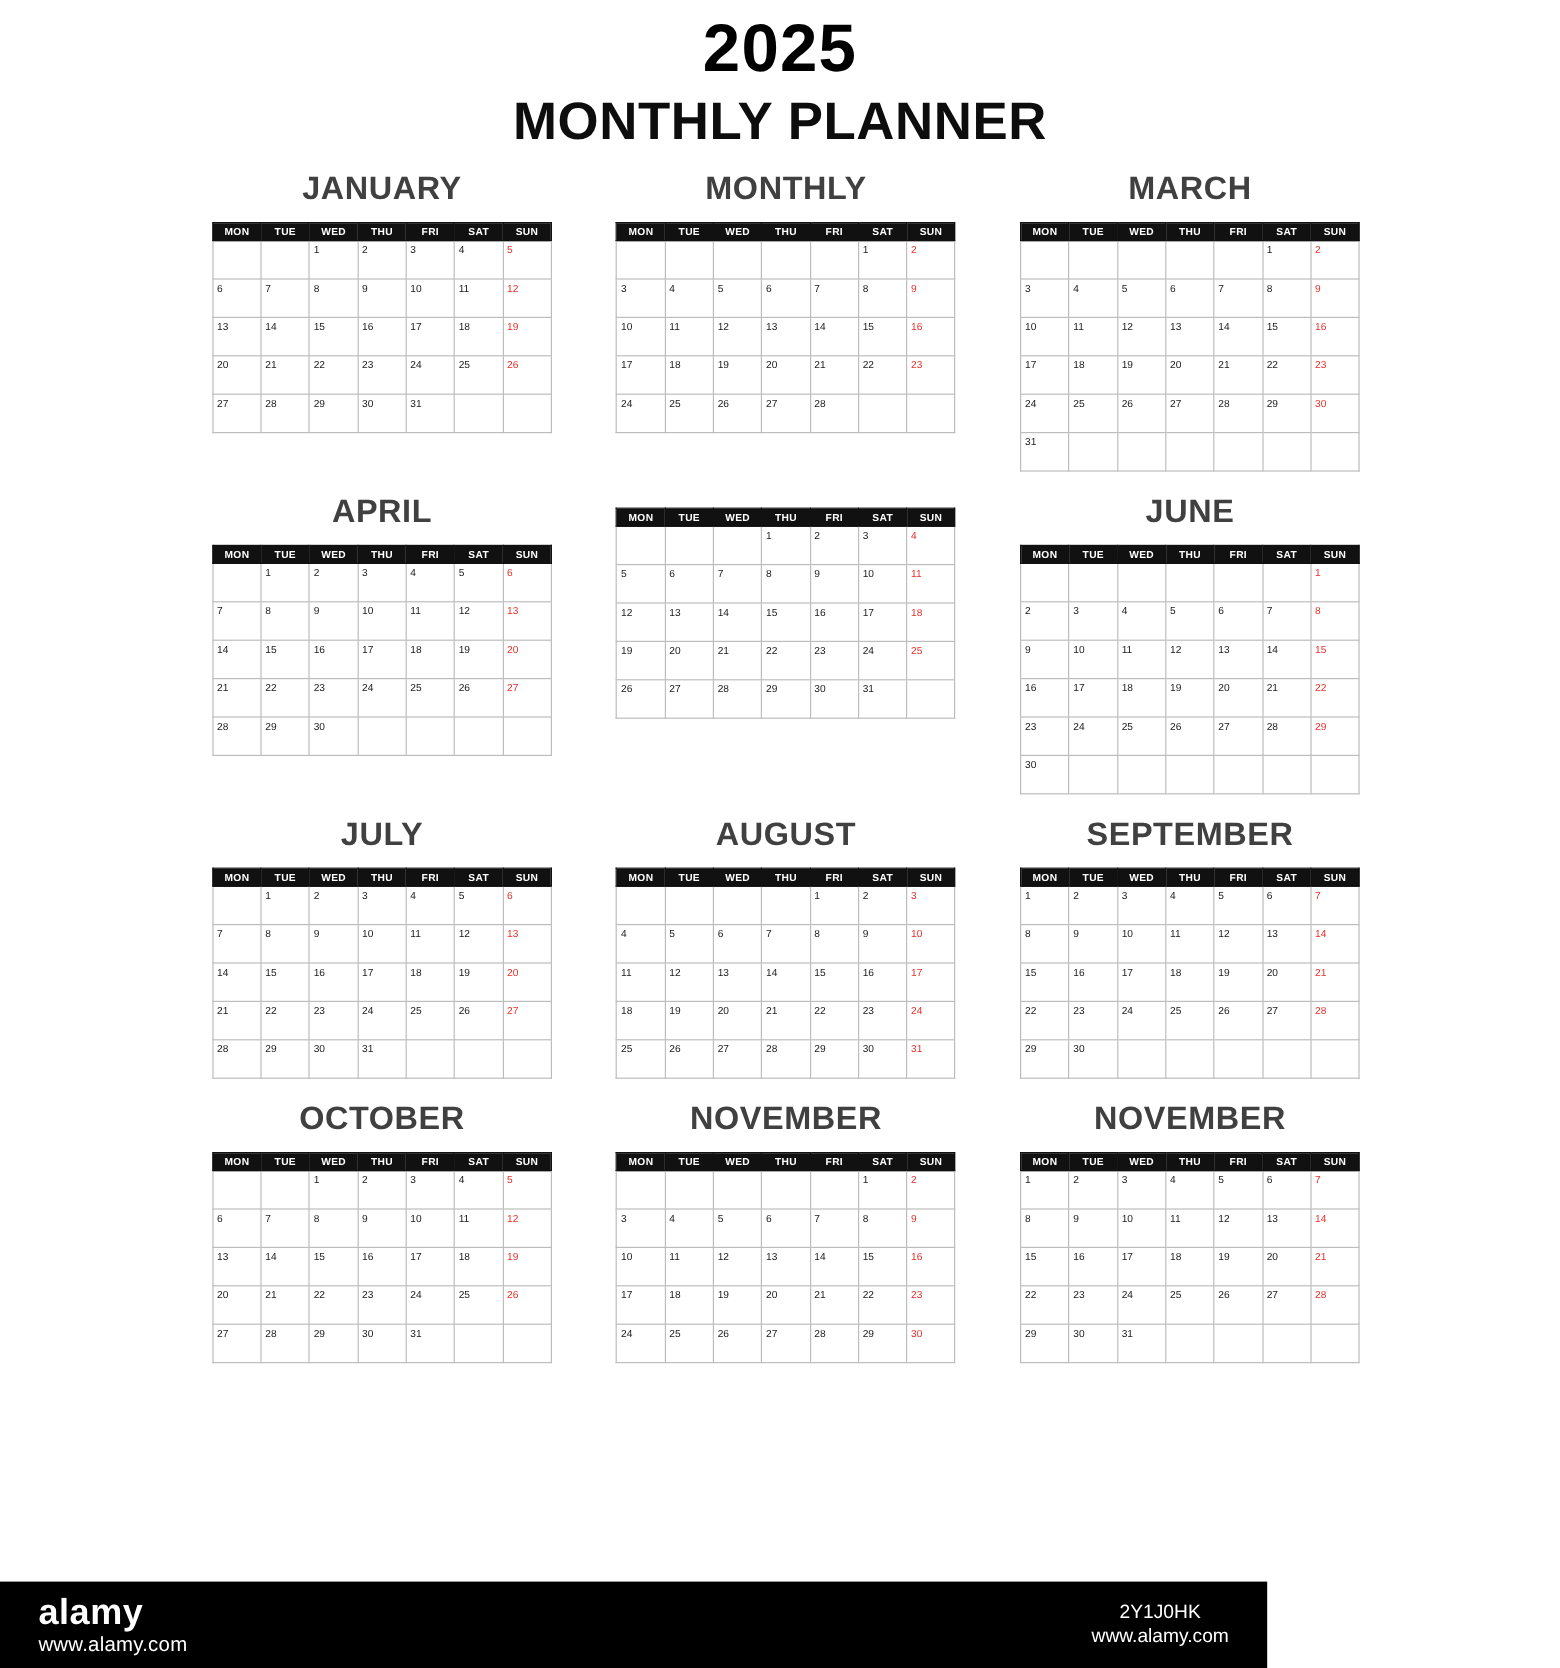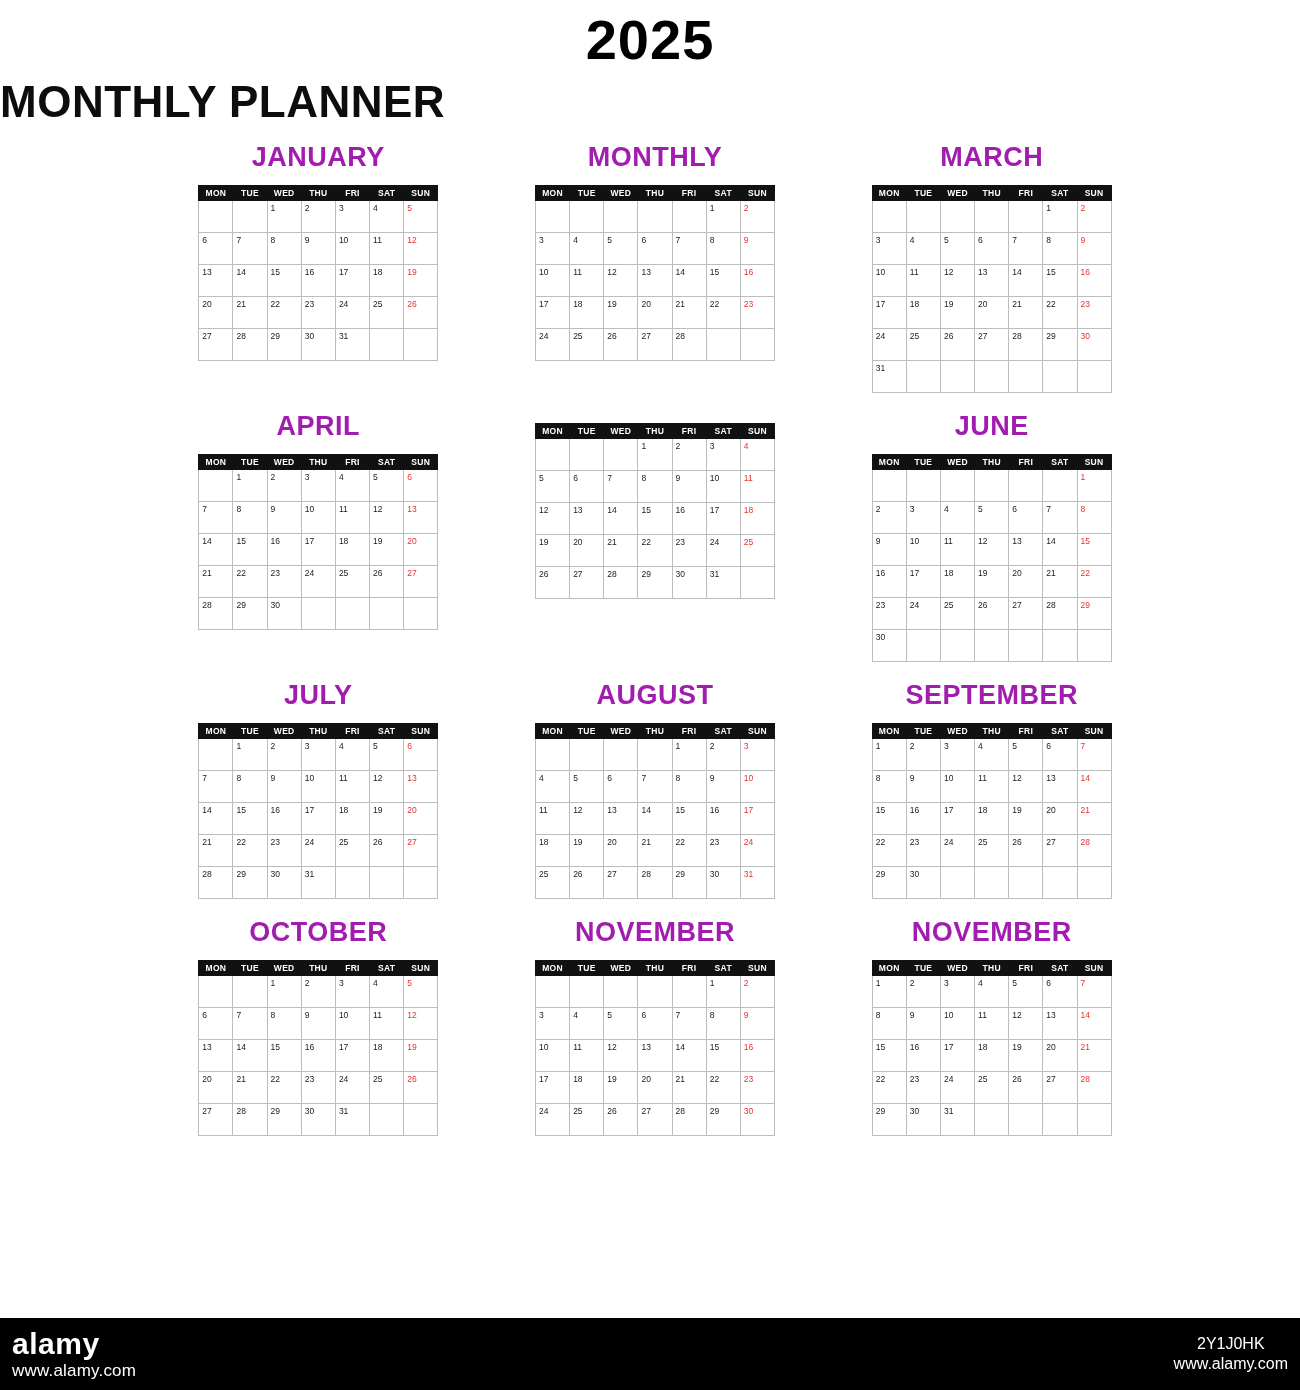--- a/index.html
+++ b/index.html
@@ -24,20 +24,21 @@
   .title-year {
     text-align: center;
     font-size: 56px;
     font-weight: bold;
     letter-spacing: 1px;
     line-height: 1;
     padding-top: 12px;
     color: #000;
   }
   .title-sub {
+    text-align: center;
     font-size: 44px;
     font-weight: bold;
     letter-spacing: 0.5px;
     line-height: 1;
     margin-top: 12px;
     color: #0d0d0d;
   }
   .grid {
     margin-top: 18px;
     display: grid;
@@ -50,27 +51,27 @@
   .month {
     width: 100%;
     box-sizing: border-box;
     padding: 0 12px;
   }
   .month-name {
     text-align: center;
     font-size: 27px;
     font-weight: bold;
     letter-spacing: 0.5px;
-    color: #a21caf;
+    color: #404040;
     margin-bottom: 8px;
     white-space: nowrap;
   }
   table.cal {
     border-collapse: collapse;
-    width: 240px;
+    width: 283px;
     margin: 12px auto;
     table-layout: fixed;
   }
   table.cal th {
     background: #111111;
     color: #ffffff;
     font-size: 8.5px;
     font-weight: bold;
     letter-spacing: 0.3px;
     height: 14px;
@@ -90,28 +91,28 @@
   table.cal td.sun {
     color: #e8312a;
   }
   table.cal td.empty {
     color: transparent;
   }
   .footer-bar {
     position: absolute;
     left: 0;
     bottom: 0;
-    width: 1300px;
+    width: 1056px;
     height: 72px;
     background: #000000;
     color: #ffffff;
     display: flex;
     align-items: center;
     box-sizing: border-box;
-    padding: 0 12px;
+    padding: 0 32px;
   }
   .footer-left {
     font-size: 30px;
     font-weight: bold;
     letter-spacing: 0.5px;
     line-height: 1.05;
     flex: 0 0 auto;
   }
   .footer-left .sub {
     display: block;

